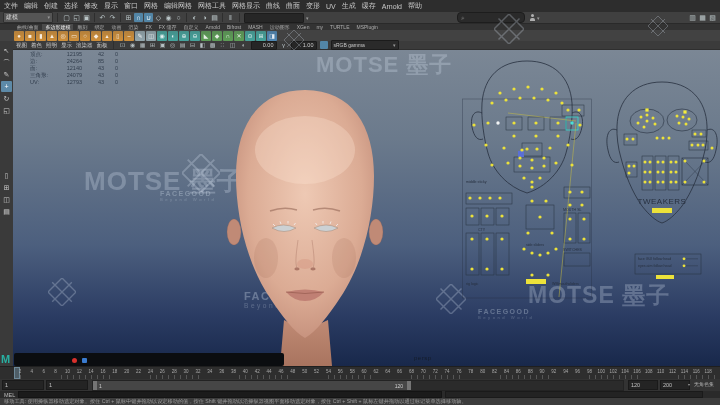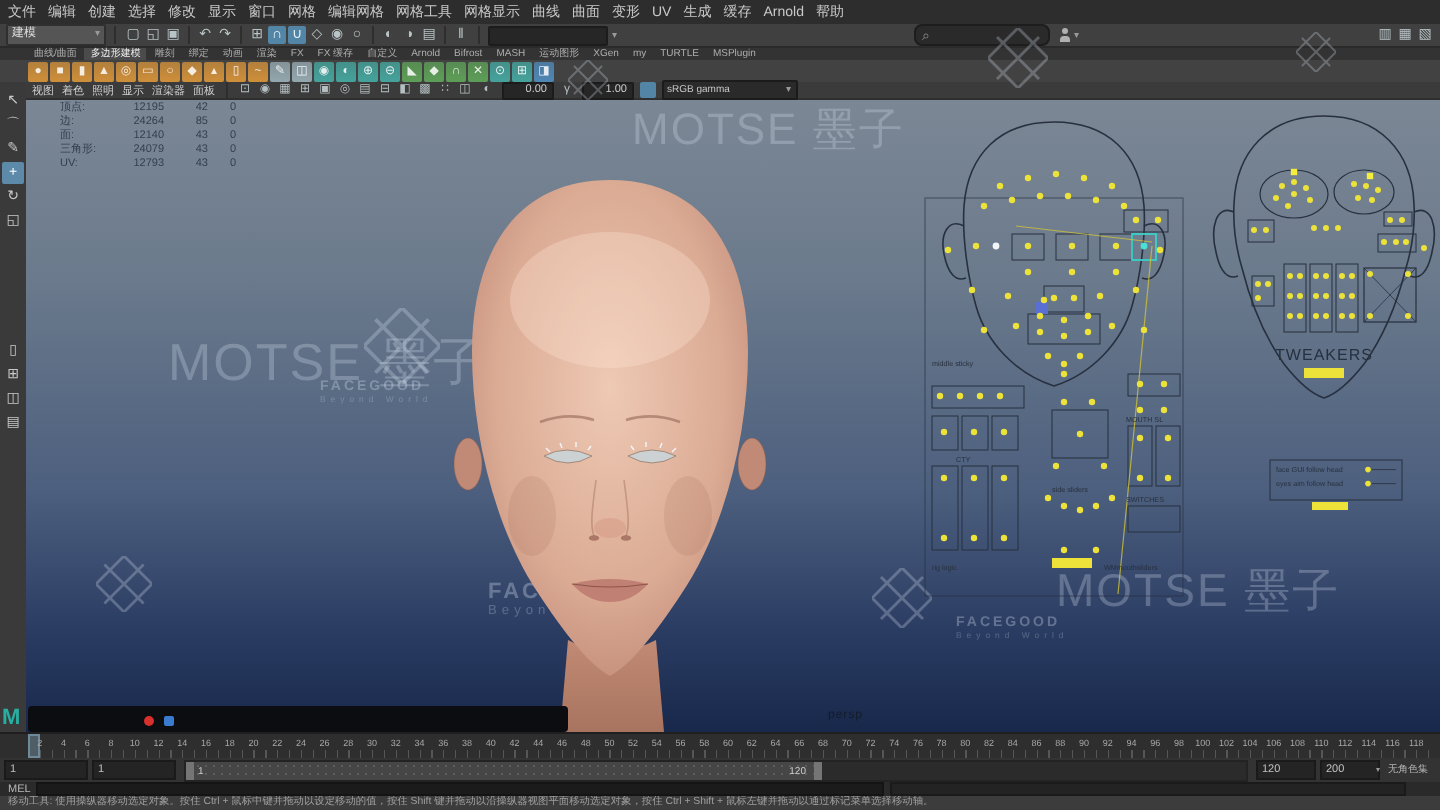--- a/index.html
+++ b/index.html
@@ -48,21 +48,21 @@
   .picon{width:8px;height:8px;font-size:6px;line-height:8px;text-align:center;color:#b5bfc2;}
   .pfield{height:7px;background:#262626;border:1px solid #1b1b1b;color:#ccc;font-size:5.5px;line-height:7px;
           text-align:right;padding:0 2px;border-radius:1px;}
   .ptoggle{width:8px;height:8px;background:#5285a6;border-radius:1px;}
   #colorspace{width:62px;height:8px;background:#2a2a2a;border:1px solid #1b1b1b;border-radius:1px;color:#c7c7c7;
               font-size:5px;line-height:8px;display:flex;justify-content:space-between;align-items:center;padding:0 2px;}
   
   #viewport{left:13px;top:50px;width:707px;height:316px;
             background:linear-gradient(180deg,#7b8795 0%,#6b7a8c 28%,#4c5f7e 62%,#2b3c63 84%,#18284b 100%);}
   .wm{position:absolute;pointer-events:none;color:rgba(216,227,239,0.28);white-space:nowrap;}
-  .wm-logo{font-weight:normal;letter-spacing:1px;}
+  .wm-logo{font-weight:bold;letter-spacing:1px;}
   .wm-brand{font-weight:bold;letter-spacing:1.5px;color:rgba(216,227,239,0.32);}
   .wm-sub{display:block;font-weight:normal;font-size:0.6em;letter-spacing:2.5px;color:rgba(216,227,239,0.26);}
   
   #hud{left:30px;top:51px;width:150px;pointer-events:none;}
   .hudrow{display:flex;font-size:5.5px;color:#333f4e;height:7px;line-height:7px;}
   .hud-l{width:24px;}
   .hud-1{width:28px;text-align:right;}
   .hud-2{width:22px;text-align:right;}
   .hud-3{width:14px;text-align:right;}
   
@@ -436,21 +436,21 @@
       <circle cx="110" cy="68" r="1.7" fill="#49e0d6"></circle>
       <text x="4" y="128" font-size="3.6" fill="#27303f" font-family="Liberation Sans, sans-serif">middle sticky</text>
       <text x="16" y="176" font-size="3.6" fill="#27303f" font-family="Liberation Sans, sans-serif">CTY</text>
       <text x="64" y="191" font-size="3.6" fill="#27303f" font-family="Liberation Sans, sans-serif">side sliders</text>
       <text x="101" y="156" font-size="3.6" fill="#27303f" font-family="Liberation Sans, sans-serif">MOUTH SL</text>
       <text x="101" y="196" font-size="3.6" fill="#27303f" font-family="Liberation Sans, sans-serif">SWITCHES</text>
       <text x="4" y="230" font-size="3.6" fill="#27303f" font-family="Liberation Sans, sans-serif">rig logic</text>
       <text x="90" y="230" font-size="3.6" fill="#27303f" font-family="Liberation Sans, sans-serif">WMmouthsliders</text>
       <rect x="64" y="224" width="20" height="5" fill="#ece23a"></rect>
     </svg></div>
-<div id="rig-right" class="rigpanel" style="left: 606px; top: 50px;"><svg width="112" height="212" viewBox="0 0 112 212">
+<div id="rig-right" class="rigpanel" style="left: 606px; top: 74px;"><svg width="112" height="212" viewBox="0 0 112 212">
       <path d="M56,8 C84,8 100,26 101,52 C101.5,62 100,74 97,84 C93,100 86,118 76,132 C69,141 62,147 56,149 C50,147 43,141 36,132 C26,118 19,100 15,84 C12,74 10.5,62 11,52 C12,26 28,8 56,8 Z" fill="none" stroke="#27303f" stroke-width="0.8"></path>
       <path d="M11,56 C2,52 -1,64 2,76 C4,86 8,90 13,88 M101,56 C110,52 113,64 110,76 C108,86 104,90 99,88" fill="none" stroke="#27303f" stroke-width="0.8"></path>
       <ellipse cx="41" cy="47" rx="17" ry="12" fill="none" stroke="#27303f" stroke-width="0.6"></ellipse>
       <ellipse cx="76" cy="46" rx="15" ry="11" fill="none" stroke="#27303f" stroke-width="0.6"></ellipse>
       <rect x="18" y="60" width="13" height="11" fill="none" stroke="#27303f" stroke-width="0.5"></rect>
       <rect x="83" y="67" width="19" height="9" fill="none" stroke="#27303f" stroke-width="0.5"></rect>
       <rect x="86" y="56" width="14" height="7" fill="none" stroke="#27303f" stroke-width="0.5"></rect>
       <rect x="20" y="88" width="11" height="15" fill="none" stroke="#27303f" stroke-width="0.5"></rect>
       <rect x="36" y="82" width="11" height="34" fill="none" stroke="#27303f" stroke-width="0.5"></rect>
       <rect x="49" y="82" width="11" height="34" fill="none" stroke="#27303f" stroke-width="0.5"></rect>

